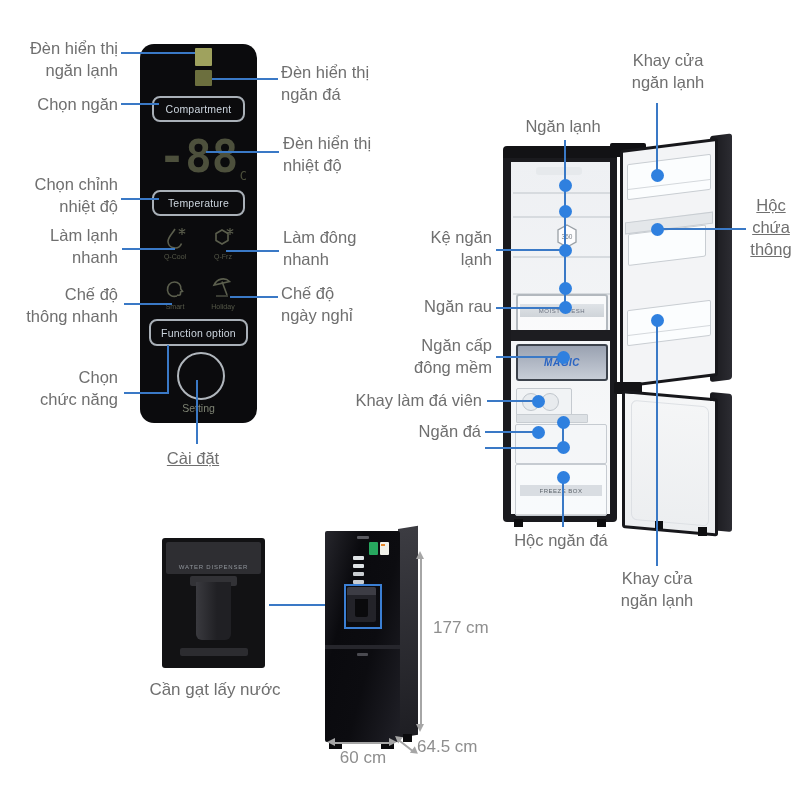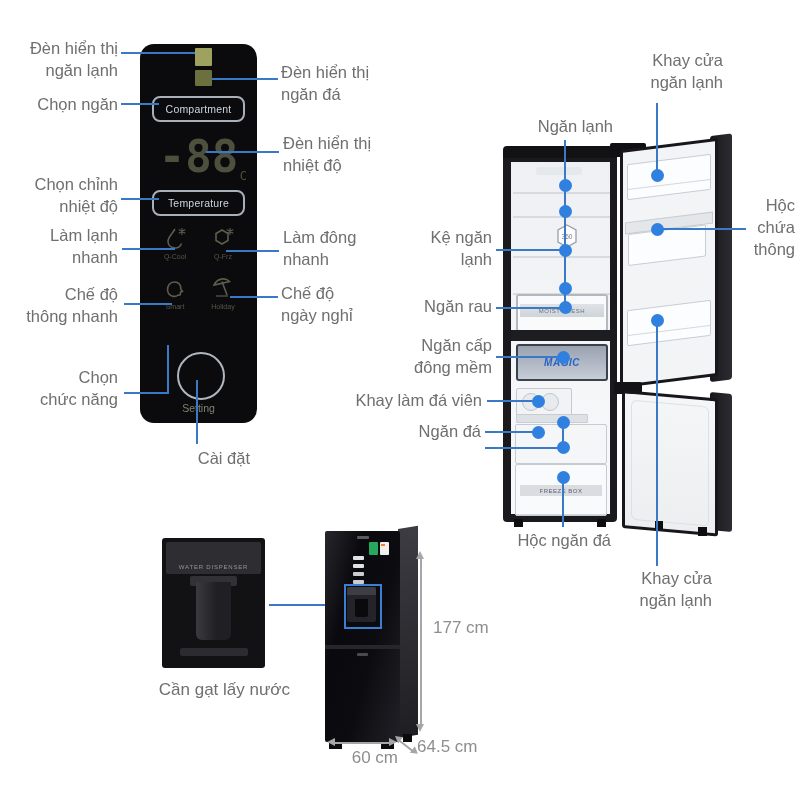--- a/index.html
+++ b/index.html
@@ -1,21 +1,21 @@
 <!DOCTYPE html>
 <html><head>
 <meta charset="utf-8">
 <style>
   html,body{margin:0;padding:0;background:#fff;}
   #canvas{position:relative;width:800px;height:800px;background:#fff;overflow:hidden;
           font-family:"Liberation Sans","DejaVu Sans",sans-serif;}
   .abs{position:absolute;}
   .lbl{position:absolute;color:#6f6f6f;font-size:16.5px;line-height:1.32;}
   .lbl .ln{display:block;}
-  .r{text-align:right;} .c{text-align:right;}
+  .r{text-align:right;} .c{text-align:center;}
   .hl{position:absolute;height:2px;background:#3a79c6;}
   .vl{position:absolute;width:2px;background:#3a79c6;}
   .dot{position:absolute;width:13px;height:13px;border-radius:50%;background:#2f80df;}
   
   #panel{position:absolute;left:140px;top:44px;width:117px;height:379px;background:#0b0b0d;border-radius:14px;}
   .pbtn{position:absolute;border:2px solid #a9b0b7;border-radius:8px;color:#ccd5de;
         font-size:10.5px;display:flex;align-items:center;justify-content:center;letter-spacing:.2px;}
   .ind{position:absolute;width:17px;border-radius:1px;}
   .picon{position:absolute;width:46px;text-align:center;}
   .picon svg{display:block;margin:0 auto;}
@@ -78,20 +78,23 @@
 
     <div class="picon" style="left:60px;top:230px;">
       <svg width="28" height="28" viewBox="0 0 28 28" fill="none" stroke="#5b5e4d" stroke-width="1.6">
         <path d="M5 11 C8 4.5 16 3 20.5 7.5 L5 11 Z"></path>
         <path d="M13 7.5 L18 21"></path>
         <path d="M7 22 h12" stroke-width="1.2"></path>
       </svg>
       <span class="cap">Holiday</span>
     </div>
 
+    <div class="pbtn" style="left:9px;top:275px;width:95px;height:23px;">
+        <span>Function option</span>
+      </div>
 
     <div style="position:absolute;left:37px;top:308px;width:44px;height:44px;border:2.5px solid #b0b6bc;border-radius:50%;"></div>
     <div style="position:absolute;left:0;top:358px;width:117px;text-align:center;font-size:10.5px;color:#7f8474;">Setting</div>
   </div>
 
   <div class="lbl r" style="left:8px;top:38px;width:110px;">
     <span class="ln">Đèn hiển thị</span>
     <span class="ln">ngăn lạnh</span>
   </div>
   <div class="lbl" style="left:281px;top:62px;width:105px;">
@@ -122,21 +125,21 @@
     <span class="ln">thông nhanh</span>
   </div>
   <div class="lbl" style="left:281px;top:283px;width:95px;">
     <span class="ln">Chế độ</span>
     <span class="ln">ngày nghỉ</span>
   </div>
   <div class="lbl r" style="left:28px;top:367px;width:90px;">
     <span class="ln">Chọn</span>
     <span class="ln">chức năng</span>
   </div>
-  <div class="lbl c" style="left:150px;top:448px;width:100px;">
+  <div class="lbl c" style="left:143px;top:448px;width:100px;text-decoration:underline;">
     <span class="ln">Cài đặt</span>
   </div>
 
   <div class="hl" style="left:121px;top:52px;width:74px;"></div>
   <div class="hl" style="left:212px;top:78px;width:66px;"></div>
   <div class="hl" style="left:121px;top:103px;width:38px;"></div>
   <div class="hl" style="left:206px;top:151px;width:73px;"></div>
   <div class="hl" style="left:121px;top:198px;width:38px;"></div>
   <div class="hl" style="left:122px;top:248px;width:53px;"></div>
   <div class="hl" style="left:226px;top:250px;width:53px;"></div>
@@ -241,21 +244,21 @@
   <div class="dot" style="left:651px;top:223px;"></div>
   <div class="dot" style="left:651px;top:314px;"></div>
 
   <div class="lbl c" style="left:613px;top:50px;width:110px;">
     <span class="ln">Khay cửa</span>
     <span class="ln">ngăn lạnh</span>
   </div>
   <div class="lbl c" style="left:513px;top:116px;width:100px;">
     <span class="ln">Ngăn lạnh</span>
   </div>
-  <div class="lbl c" style="left:747px;top:195px;width:48px;">
+  <div class="lbl c" style="left:747px;top:195px;width:48px;text-decoration:underline;">
     <span class="ln">Hộc</span>
     <span class="ln">chứa</span>
     <span class="ln">thông</span>
   </div>
   <div class="lbl r" style="left:415px;top:227px;width:77px;">
     <span class="ln">Kệ ngăn</span>
     <span class="ln">lạnh</span>
   </div>
   <div class="lbl r" style="left:392px;top:296px;width:100px;">
     <span class="ln">Ngăn rau</span>

